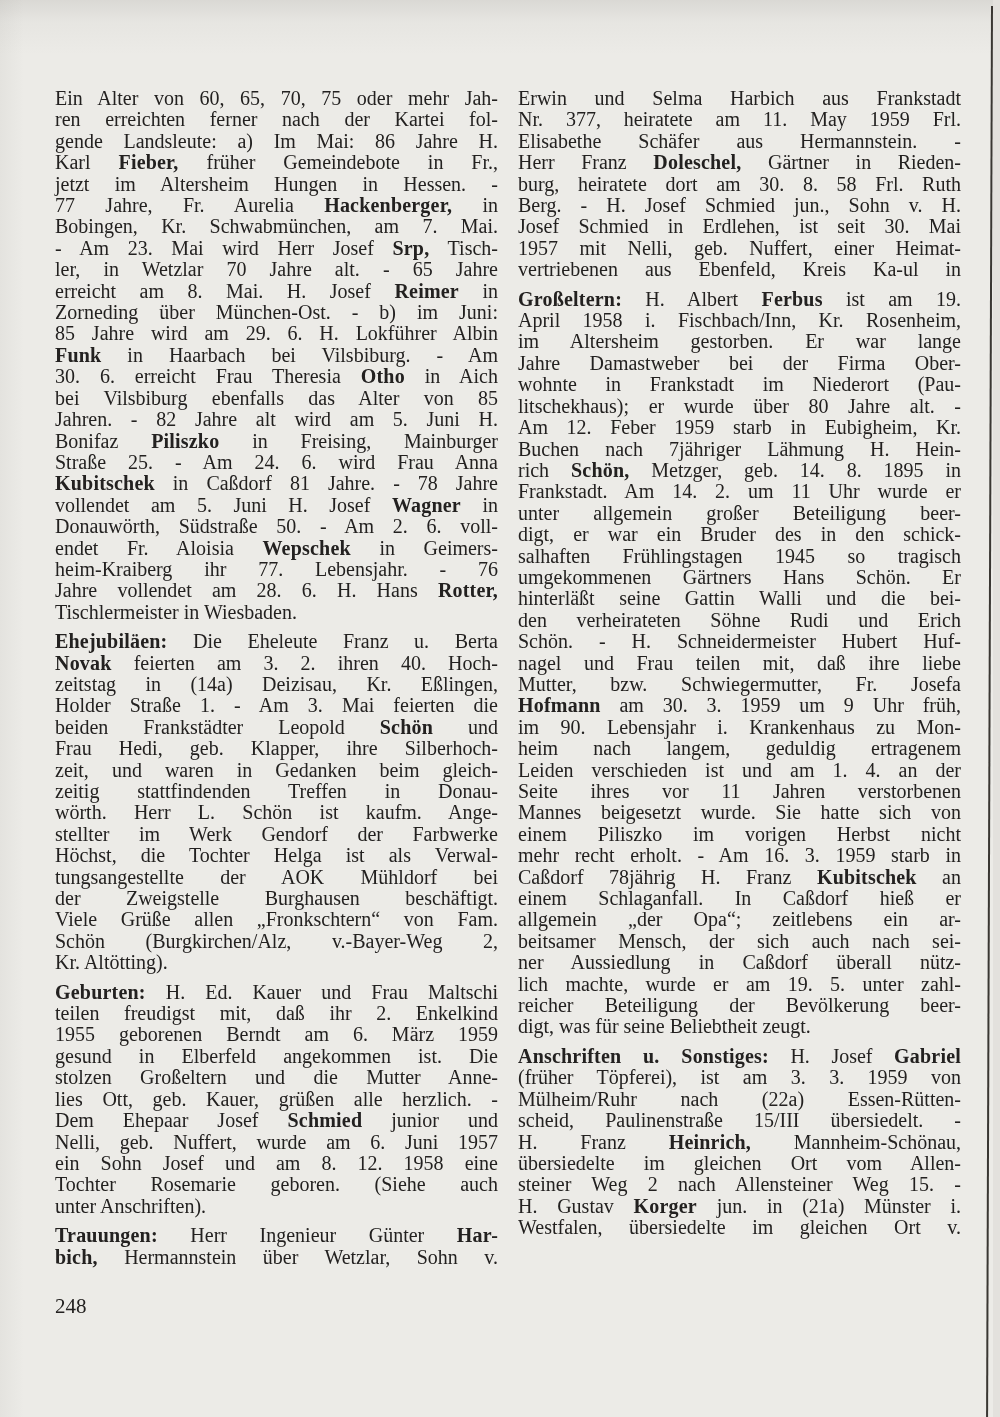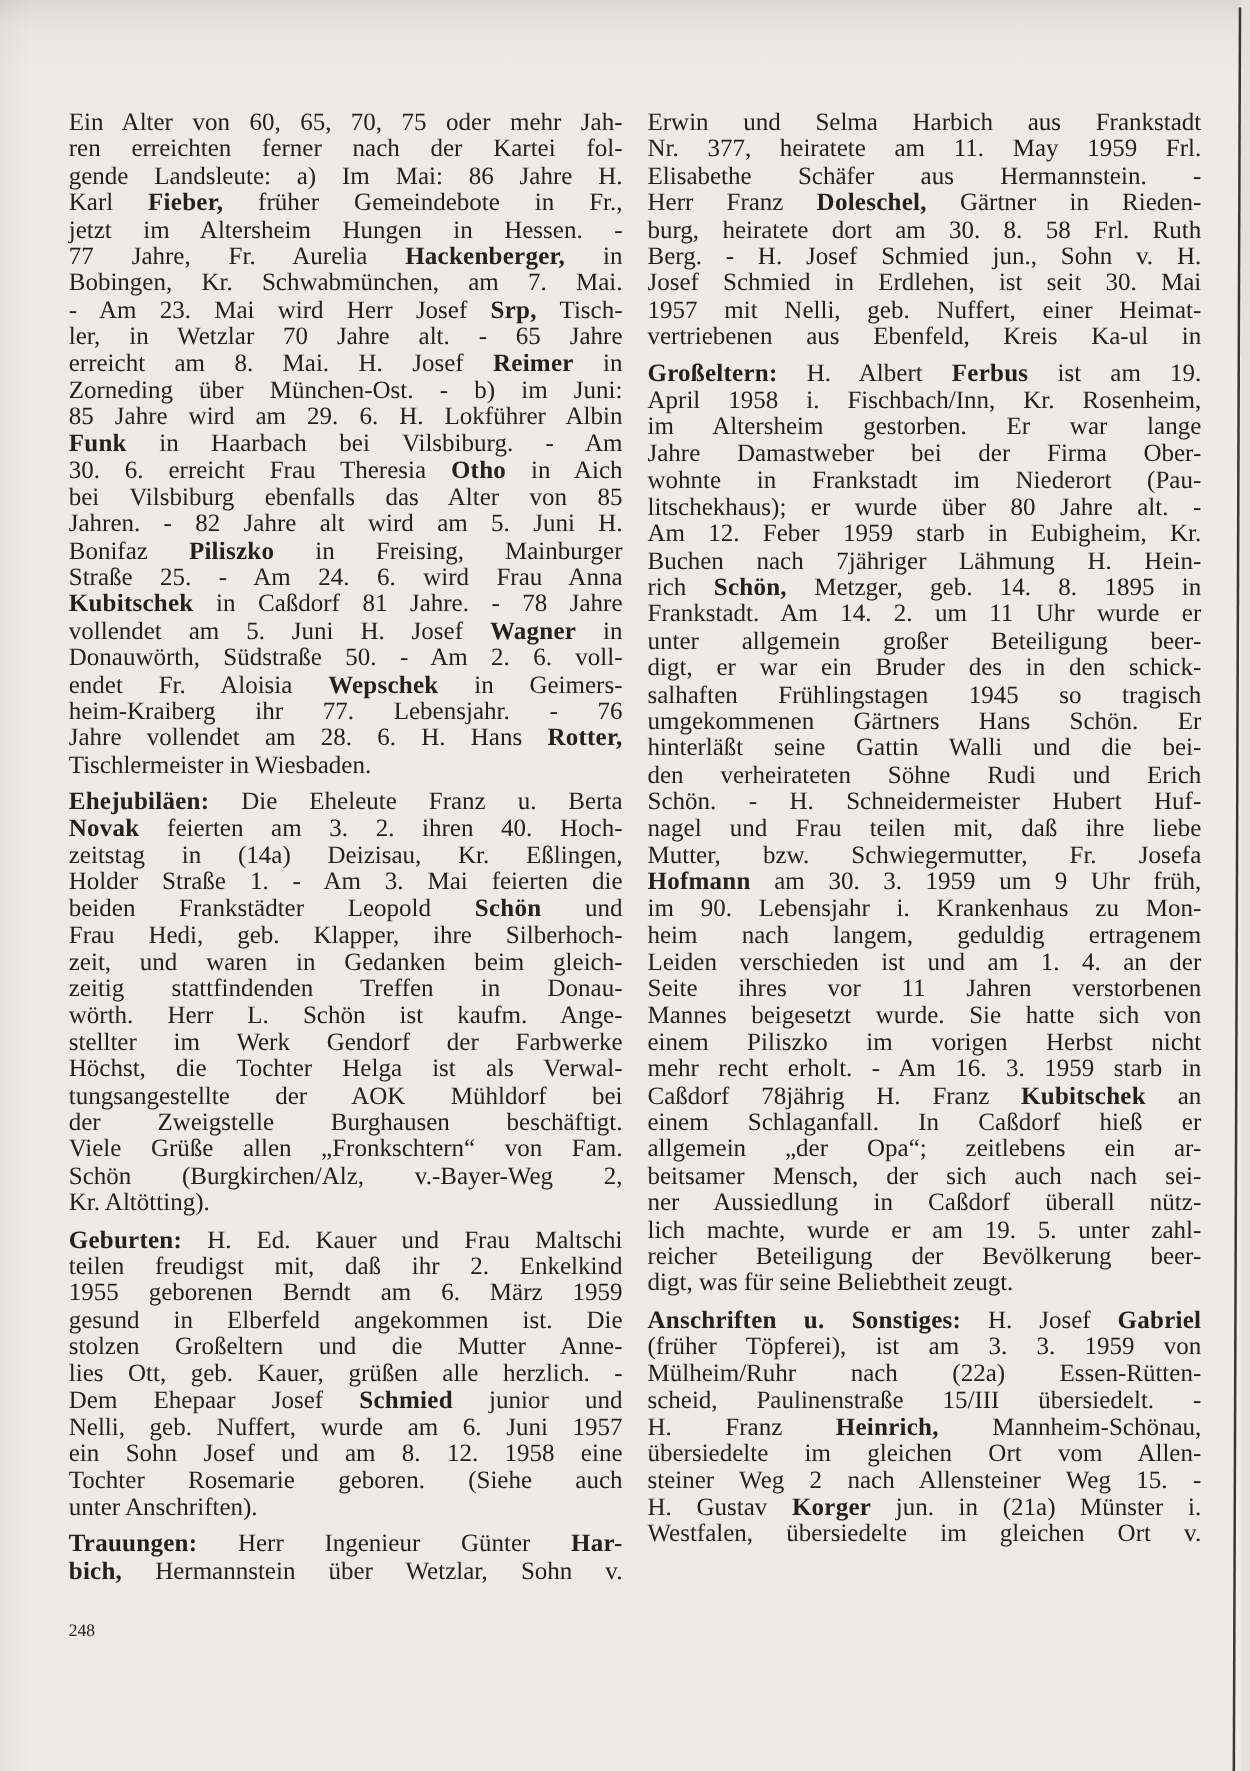--- a/index.html
+++ b/index.html
@@ -67,21 +67,21 @@
     text-align-last: justify;
   }
   .line.flush {
     text-align-last: left;
   }
   .line b { font-weight: bold; letter-spacing: 0.2px; }
   .page-number {
     position: absolute;
     left: 55px;
     top: 1294px;
-    font-size: 14px;
+    font-size: 21px;
     line-height: 24px;
   }
 </style>
 </head>
 <body>
 
 <div class="page">
   <div class="scan-shade-top"></div>
   <div class="scan-shade-left"></div>
 

